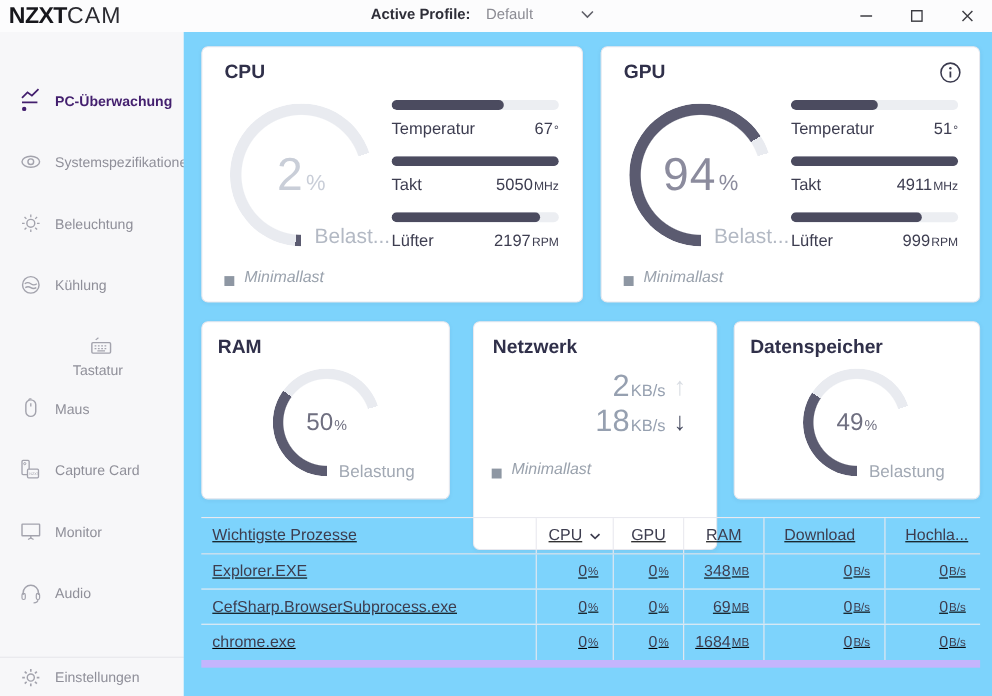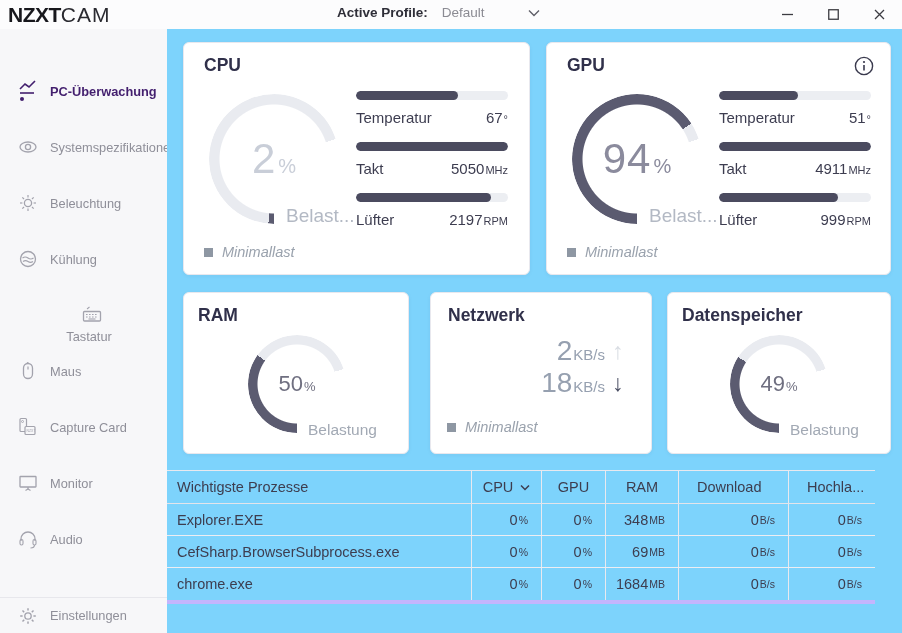--- a/index.html
+++ b/index.html
@@ -35,21 +35,21 @@
 
   
   .main { position:absolute; left:167px; top:29px; width:735px; height:604px; background:#7dd3fc; }
   .card { position:absolute; background:#fff; border:1px solid #e8e8ee; border-radius:6px;
     box-shadow:0 1px 4px rgba(40,40,60,0.05); }
   .card-title { position:absolute; left:20px; top:12px; font-size:17.5px; font-weight:700; color:#30304a; }
 
   .card-cpu { left:16px; top:13px; width:347px; height:233px; }
   .card-gpu { left:379px; top:13px; width:345px; height:233px; }
   .card-ram { left:16px; top:263px; width:226px; height:162px; }
-  .card-net { left:263px; top:263px; width:222px; height:162px; }
+  .card-net { left:263px; top:263px; width:222px; height:208px; }
   .card-sto { left:500px; top:263px; width:224px; height:162px; }
 
   
   .gauge { position:absolute; }
   .gauge .ring { position:absolute; inset:0; border-radius:50%;
     background:conic-gradient(from 180deg, #5b5b70 0deg var(--a), #e9ebf0 var(--a) 252deg, transparent 252deg 360deg);
     -webkit-mask:radial-gradient(closest-side, transparent calc(100% - 11px), #000 calc(100% - 10px));
             mask:radial-gradient(closest-side, transparent calc(100% - 11px), #000 calc(100% - 10px)); }
   .gauge.small .ring {
     -webkit-mask:radial-gradient(closest-side, transparent calc(100% - 10px), #000 calc(100% - 9px));
@@ -70,38 +70,38 @@
   
   .metrics { position:absolute; left:172px; top:48px; width:152px; }
   .metric { margin-bottom:15px; }
   .metric .bar { width:152px; height:9px; border-radius:4.5px; background:#eceef2; overflow:hidden; }
   .metric .fill { height:9px; border-radius:4.5px; background:#4b4b5f; }
   .metric .mrow { display:flex; justify-content:space-between; align-items:baseline; margin-top:9px; }
   .metric .mlabel { font-size:15px; color:#3d3d50; }
   .metric .mval { font-size:15px; color:#3d3d50; }
   .metric .munit { font-size:11px; color:#3d3d50; margin-left:1px; }
 
-  .status { position:absolute; left:20px; display:flex; align-items:center; }
+  .status { position:absolute; left:20px; display:flex; align-items:flex-end; }
   .status .sq { width:9px; height:9px; background:#8e97a3; margin-right:9px; }
   .status .stext { font-size:14.5px; font-style:italic; color:#9aa2ad; }
 
   .info-icon { position:absolute; right:16px; top:13px; width:20px; height:20px; color:#3a3a4e; cursor:pointer; }
 
   
   .net-rows { position:absolute; right:20px; top:42px; }
   .net-row { display:flex; align-items:baseline; justify-content:flex-end; height:32px; }
   .net-row .nnum { font-size:28px; color:#96a0b0; }
   .net-row .nunit { font-size:15px; color:#96a0b0; margin-left:1px; }
   .net-row .arr { width:26px; text-align:center; font-size:23px; align-self:center; line-height:1; }
   .arr-up { color:#d9dde3; font-weight:400; }
   .arr-dn { color:#4a4e63; font-weight:700; }
 
   
-  .proc-table { position:absolute; left:0; top:441px; width:708px;
-    border-top:1px solid #e9e9ef; border-bottom:4px solid #c4b5fd; }
+  .proc-table { position:absolute; left:16px; top:441px; width:708px;
+    border-top:1px solid #e9e9ef; border-bottom:7px solid #c4b5fd;text-decoration:underline; }
   .trow { display:flex; align-items:stretch; height:32px; border-bottom:1px solid #ededf2; }
   .trow:last-child { border-bottom:none; }
   .trow.head { height:33px; border-bottom:1px solid #e4e4ea; }
   .tc { display:flex; align-items:center; font-size:14.5px; color:#3d3d4f; }
   .tc-name { flex:1; padding-left:10px; }
   .tc-num { justify-content:flex-end; padding-right:13px; border-left:1px solid #e9e9ef; }
   .tc-cpu { width:70px; } .tc-gpu { width:64px; } .tc-ram { width:73px; }
   .tc-dl  { width:110px; } .tc-ul { width:87px; }
   .head .tc-num { justify-content:center; padding-right:0; }
   .head .tc-dl, .head .tc-ul { justify-content:flex-start; padding-left:18px; }

